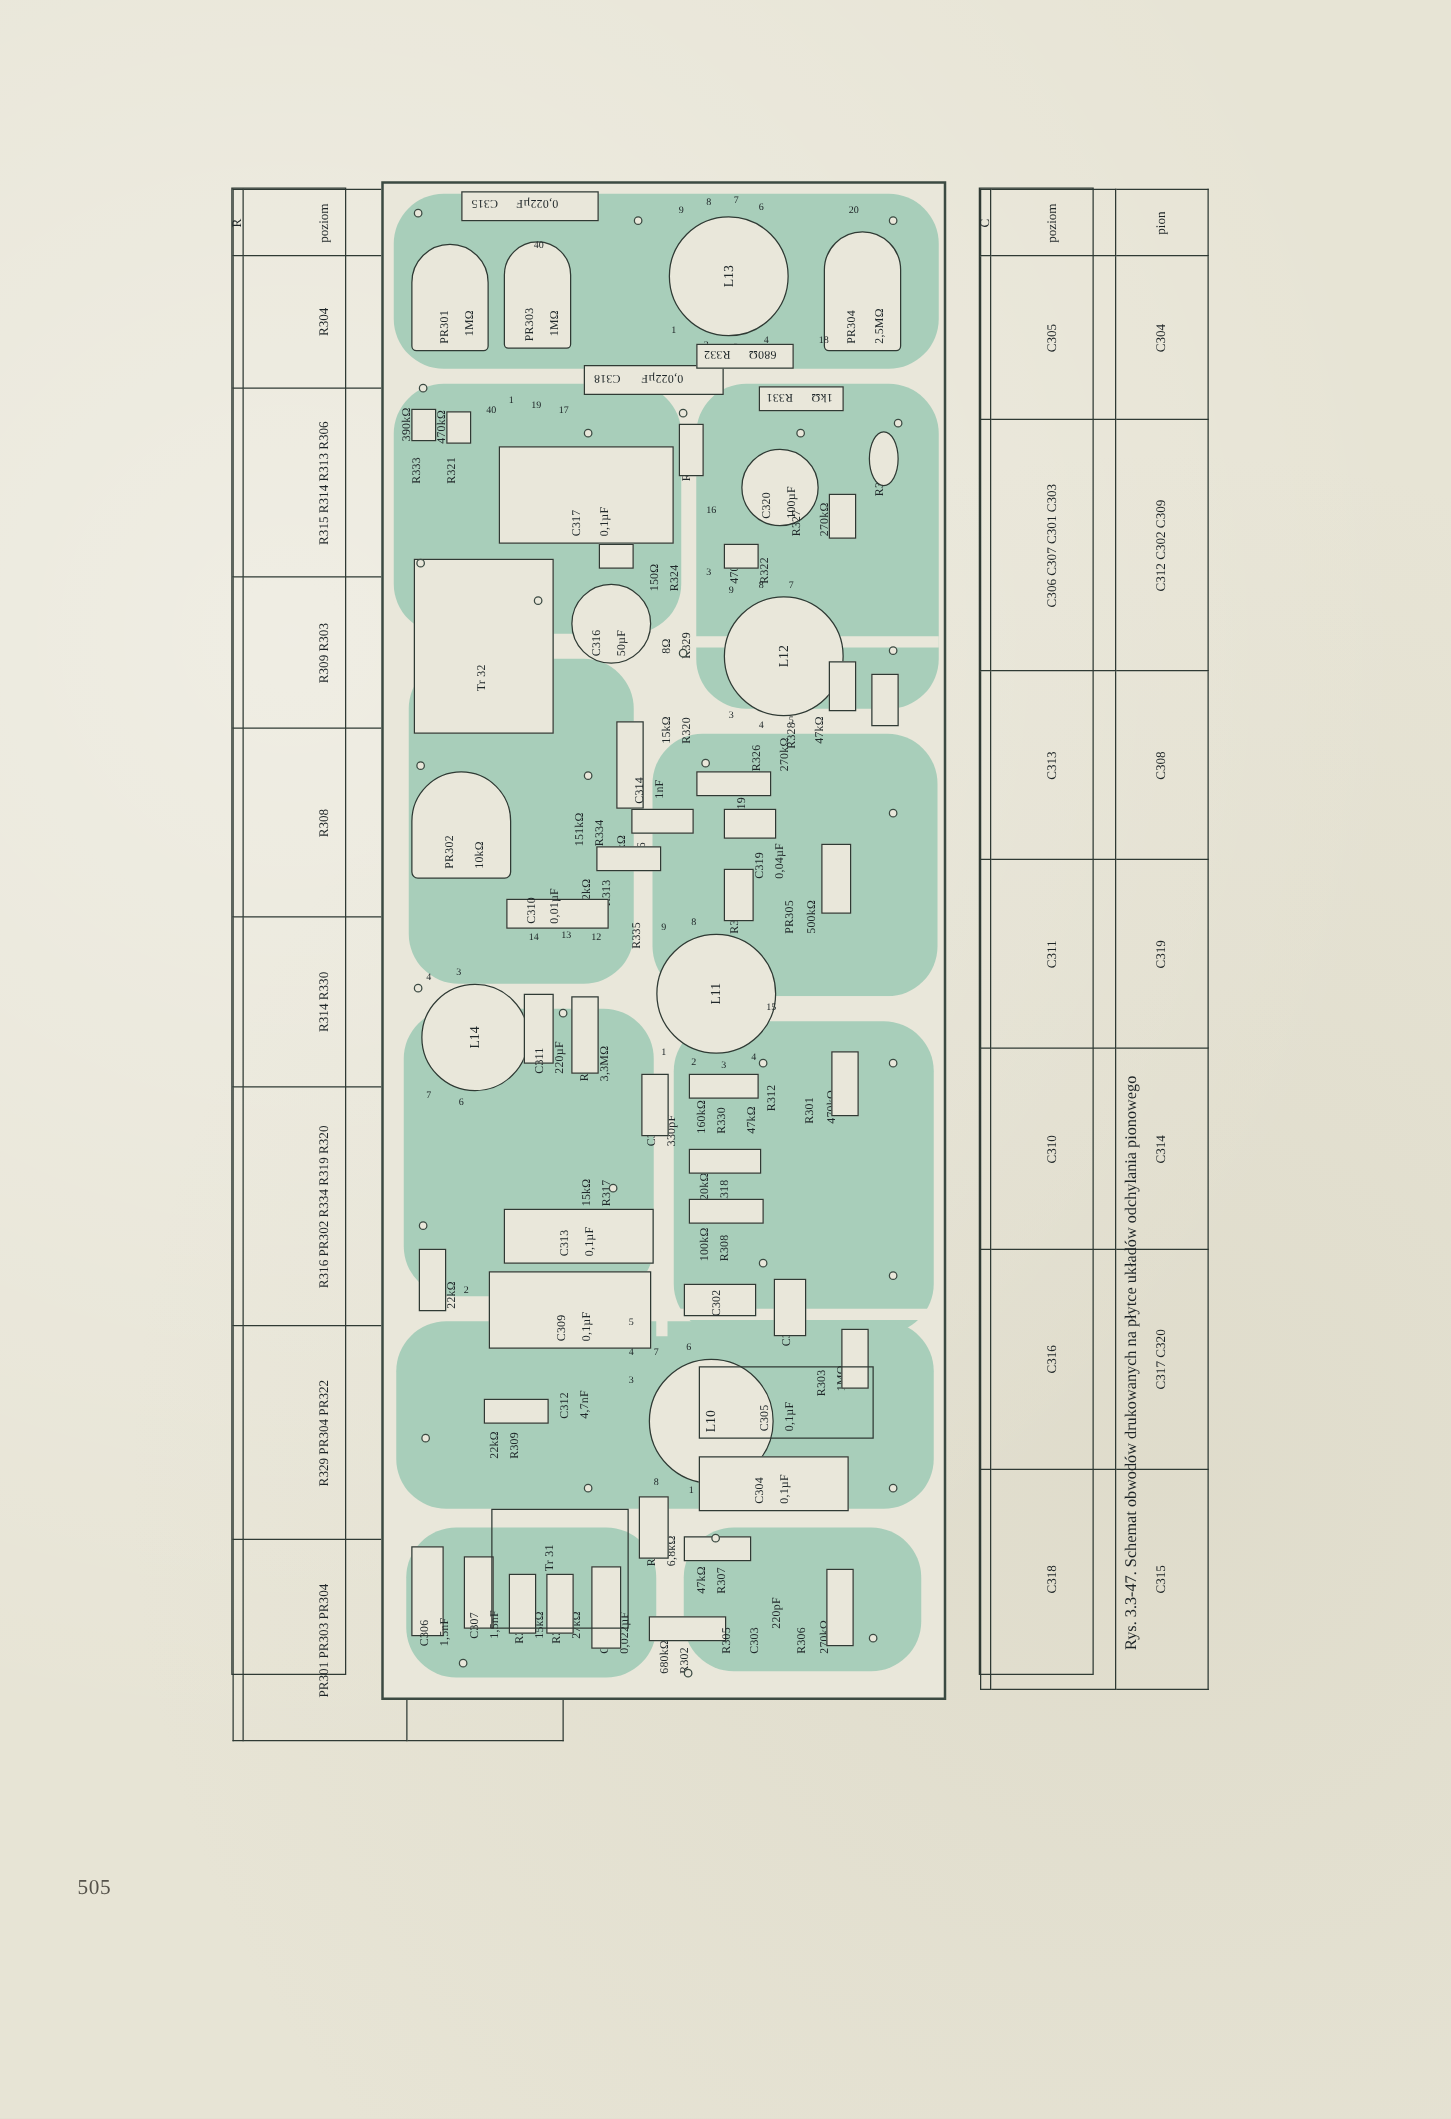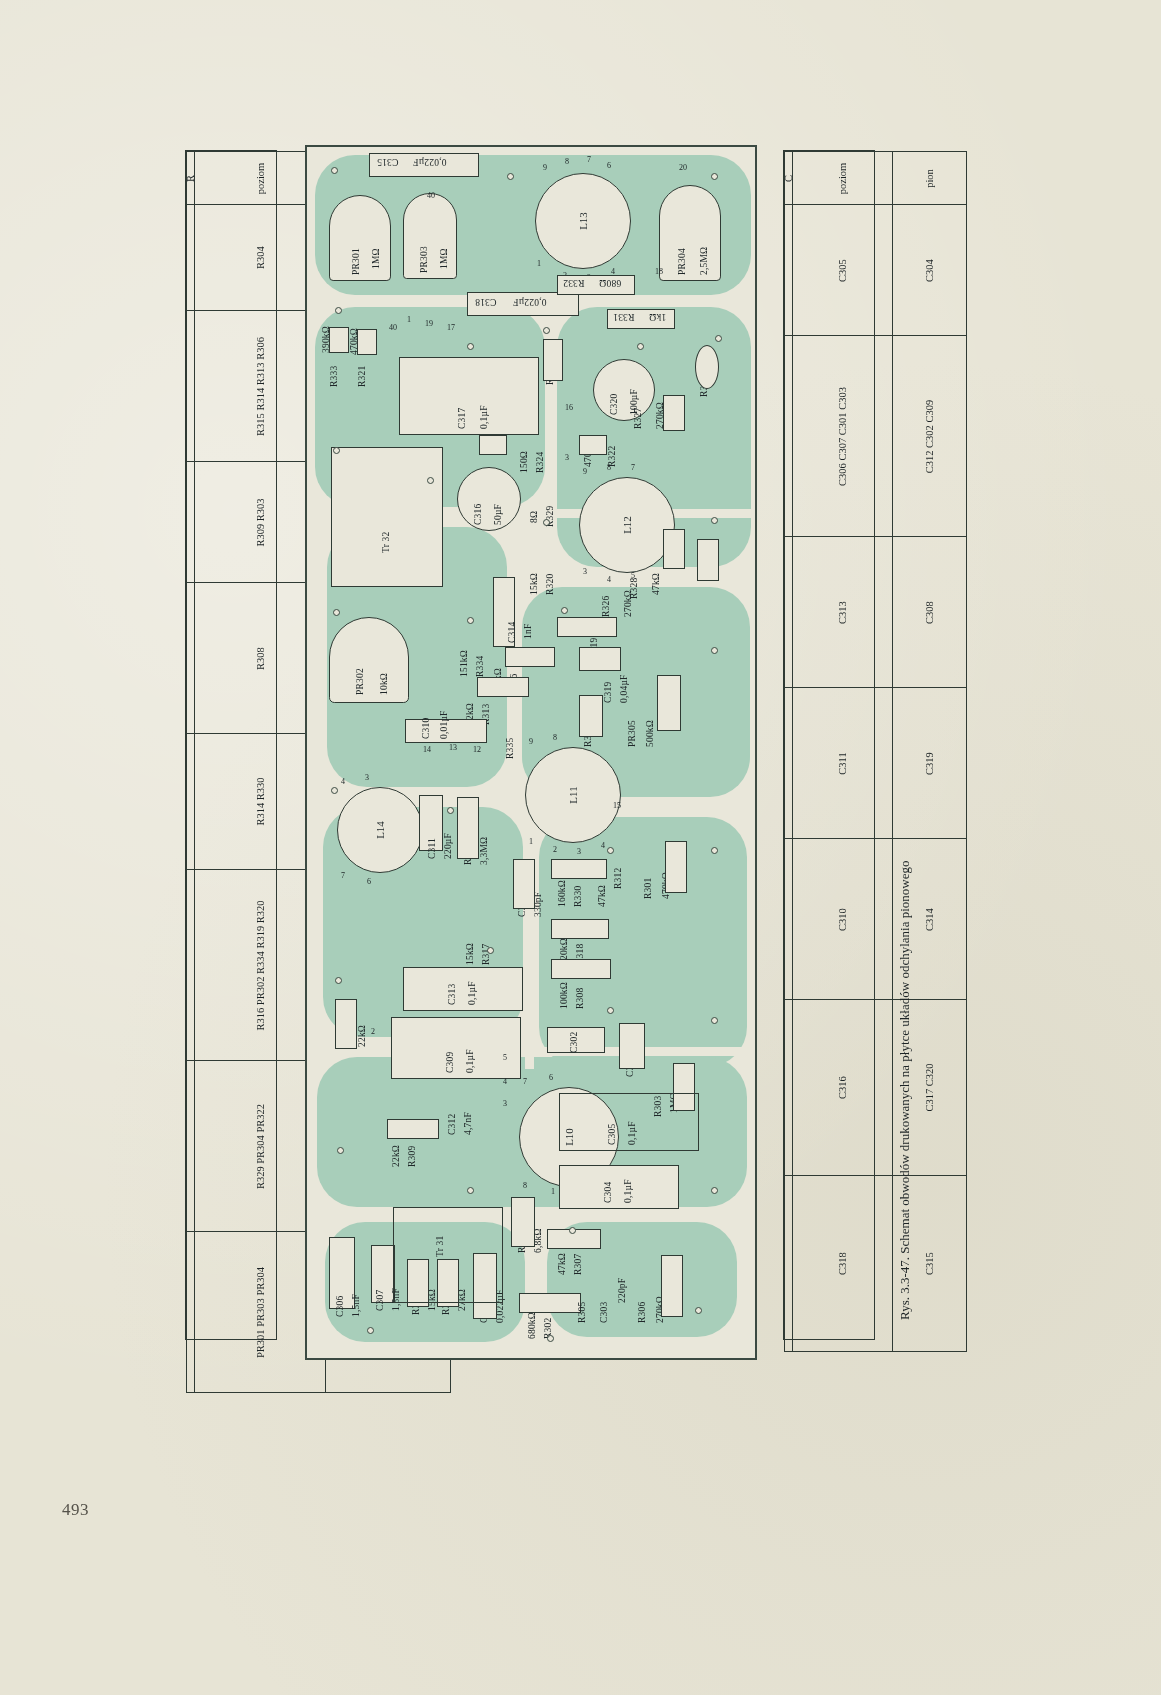--- a/index.html
+++ b/index.html
@@ -137,21 +137,21 @@
     white-space: nowrap;
     transform-origin: left top;
     transform: rotate(-90deg);
   }
 </style>
 </head>
 <body>
 
 <div class="page">
 
-  <div class="page-number">493</div>
+  <div class="page-number">505</div>
 
   <div class="figure">
 
     <div class="legend" style="left:0px; top:10px; width:92px; height:1190px;">
       <table>
         <tbody>
             <tr>
           <td style="width:26px; height:52px;">
                 <span class="cellrot">R</span>
               </td>

